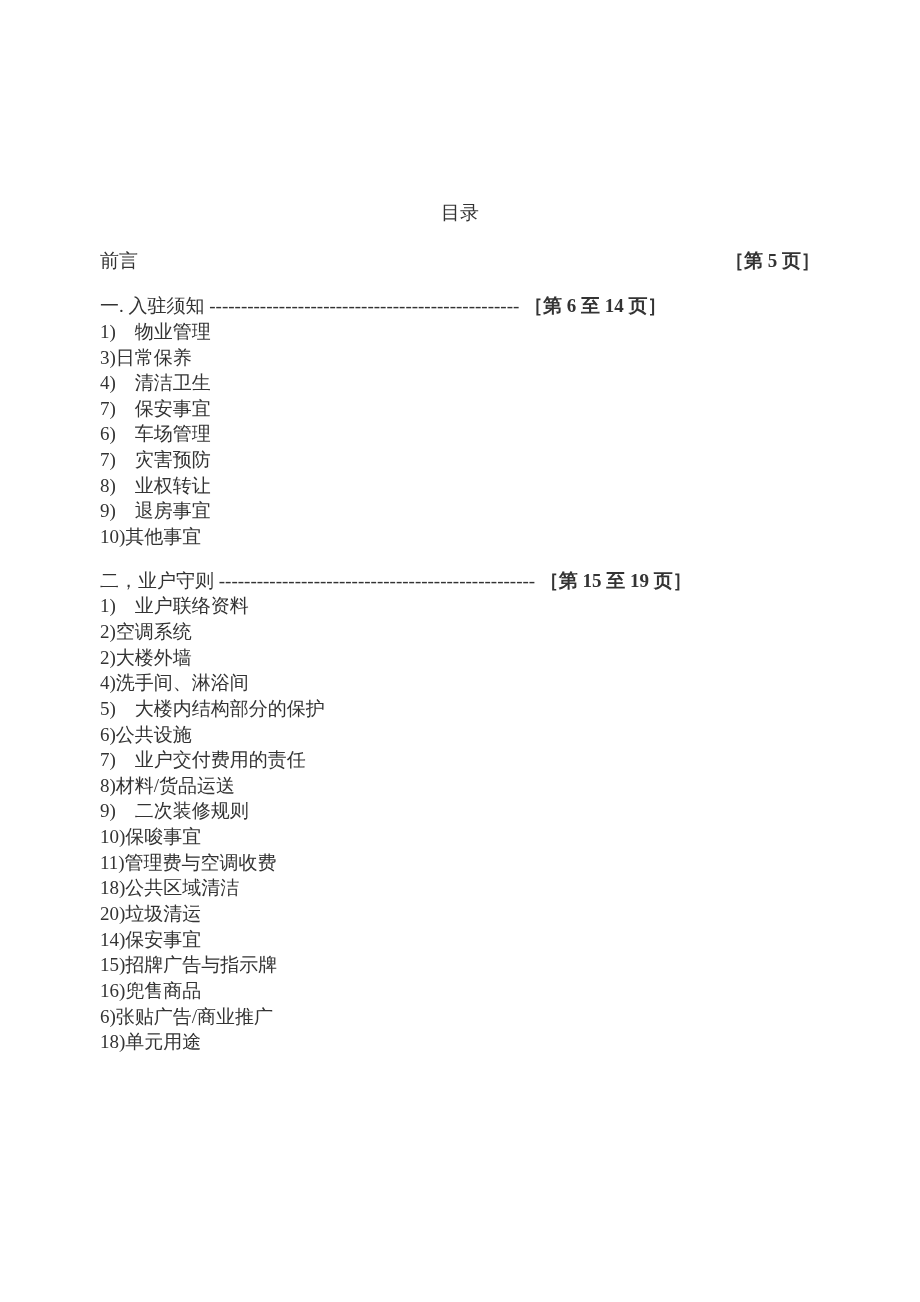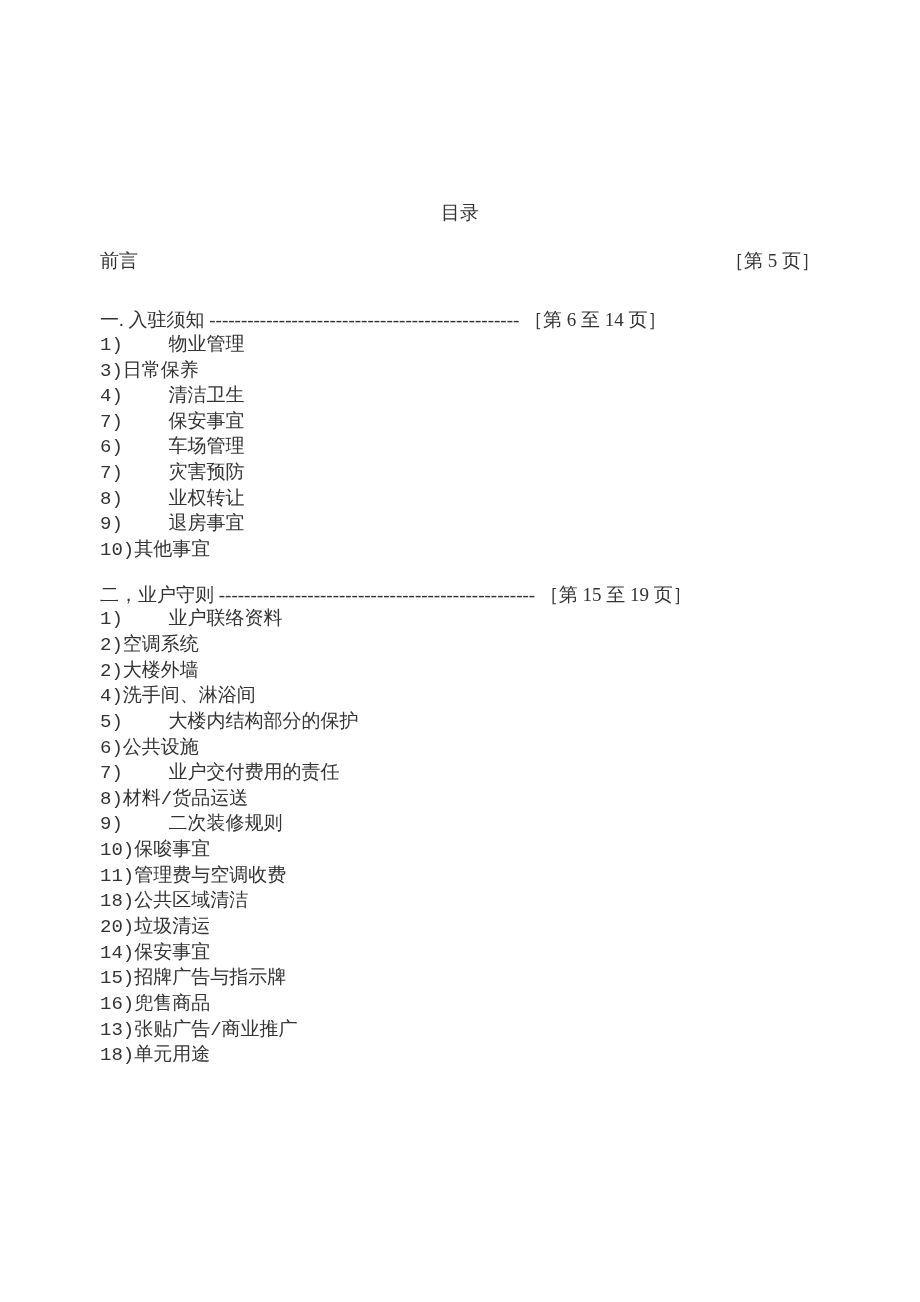--- a/index.html
+++ b/index.html
@@ -17,34 +17,34 @@
     color: #333333;
     line-height: 1.35;
   }
   .title {
     text-align: center;
     margin-bottom: 22px;
     color: #333333;
   }
   .row {
     display: flex;
-    margin-bottom: 16px;
+    margin-bottom: 2px;
   }
   .row-label {
     white-space: pre;
   }
   .row-page {
     white-space: nowrap;
+    font-weight: bold;
   }
   .section-gap {
     height: 18px;
   }
   .item {
     white-space: pre;
-    font-family: Liberation Mono, monospace;
   }
 </style>
 </head>
 <body>
 
 <div class="page">
 
   <div class="title">目录</div>
 
   <div class="row">
@@ -87,17 +87,17 @@
       <div class="item">7)    业户交付费用的责任</div>
       <div class="item">8)材料/货品运送</div>
       <div class="item">9)    二次装修规则</div>
       <div class="item">10)保唆事宜</div>
       <div class="item">11)管理费与空调收费</div>
       <div class="item">18)公共区域清洁</div>
       <div class="item">20)垃圾清运</div>
       <div class="item">14)保安事宜</div>
       <div class="item">15)招牌广告与指示牌</div>
       <div class="item">16)兜售商品</div>
-      <div class="item">13)张贴广告/商业推广</div>
+      <div class="item">6)张贴广告/商业推广</div>
       <div class="item">18)单元用途</div>
     </div>
 
 </div>
 
 </body></html>

